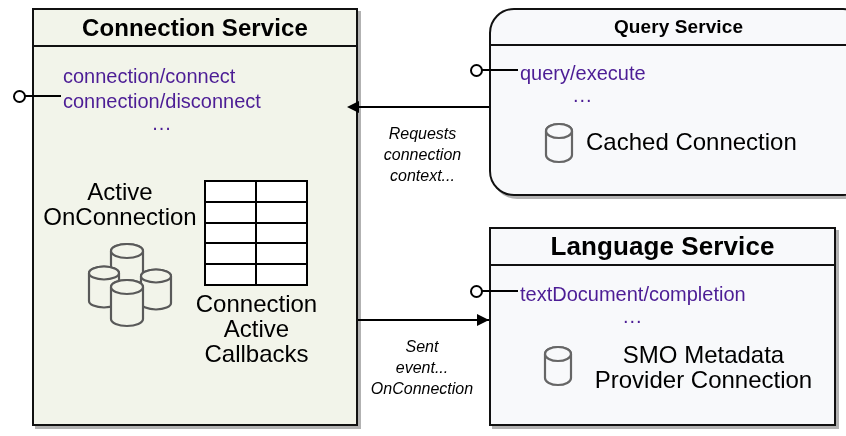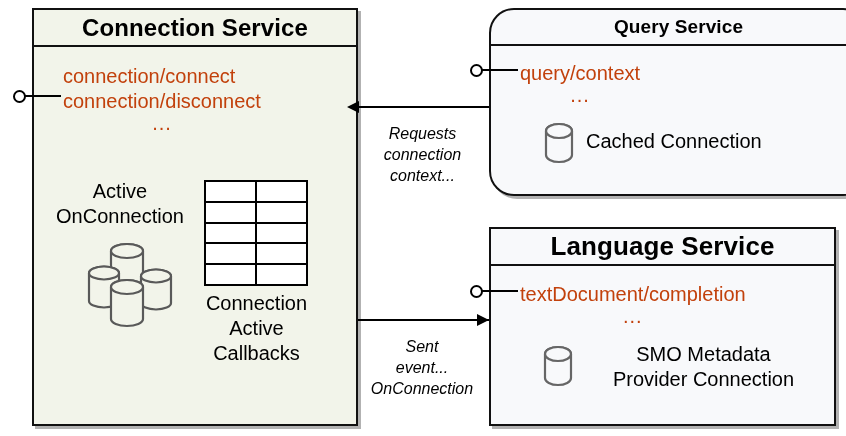--- a/index.html
+++ b/index.html
@@ -78,35 +78,35 @@
   }
   #language-service .comp-header {
     height: 37px;
     font-size: 26px;
   }
   #language-service .comp-body { height: calc(100% - 37px); }
 
   
   .api-list {
     position: absolute;
-    color: #c2410c;
+    color: #4c1d95;
     font-size: 20px;
     line-height: 25px;
     white-space: nowrap;
   }
   .ellipsis-line {
     text-align: center;
     line-height: 18px;
     font-size: 20px;
     letter-spacing: 1px;
   }
   .caption {
     position: absolute;
     color: #000000;
-    font-size: 20px;
+    font-size: 24px;
     line-height: 25px;
     text-align: center;
   }
 
   
   .lollipop {
     position: absolute;
   }
   .lollipop .stem {
     position: absolute;
@@ -254,21 +254,21 @@
   <div class="lollipop" style="left:13px; top:88px; width:48px; height:16px;">
     <div class="stem" style="left:6px; width:42px;"></div>
     <div class="ball"></div>
   </div>
 
   <div class="component" id="query-service">
     <div class="comp-header">Query Service</div>
     <div class="comp-body">
 
       <div class="api-list" style="left:29px; top:15px;">
-        <div>query/context</div>
+        <div>query/execute</div>
         <div class="ellipsis-line">...</div>
       </div>
 
       <div class="cyl" style="left:53px; top:76px;">
         <svg width="30" height="42" viewBox="0 0 30 42">
           <g fill="#f8f9fb" stroke="#666666" stroke-width="2.2">
             <path d="M2,9 a13,7 0 0 1 26,0 v24 a13,7 0 0 1 -26,0 z"></path>
             <ellipse cx="15" cy="9" rx="13" ry="7"></ellipse>
           </g>
         </svg>

